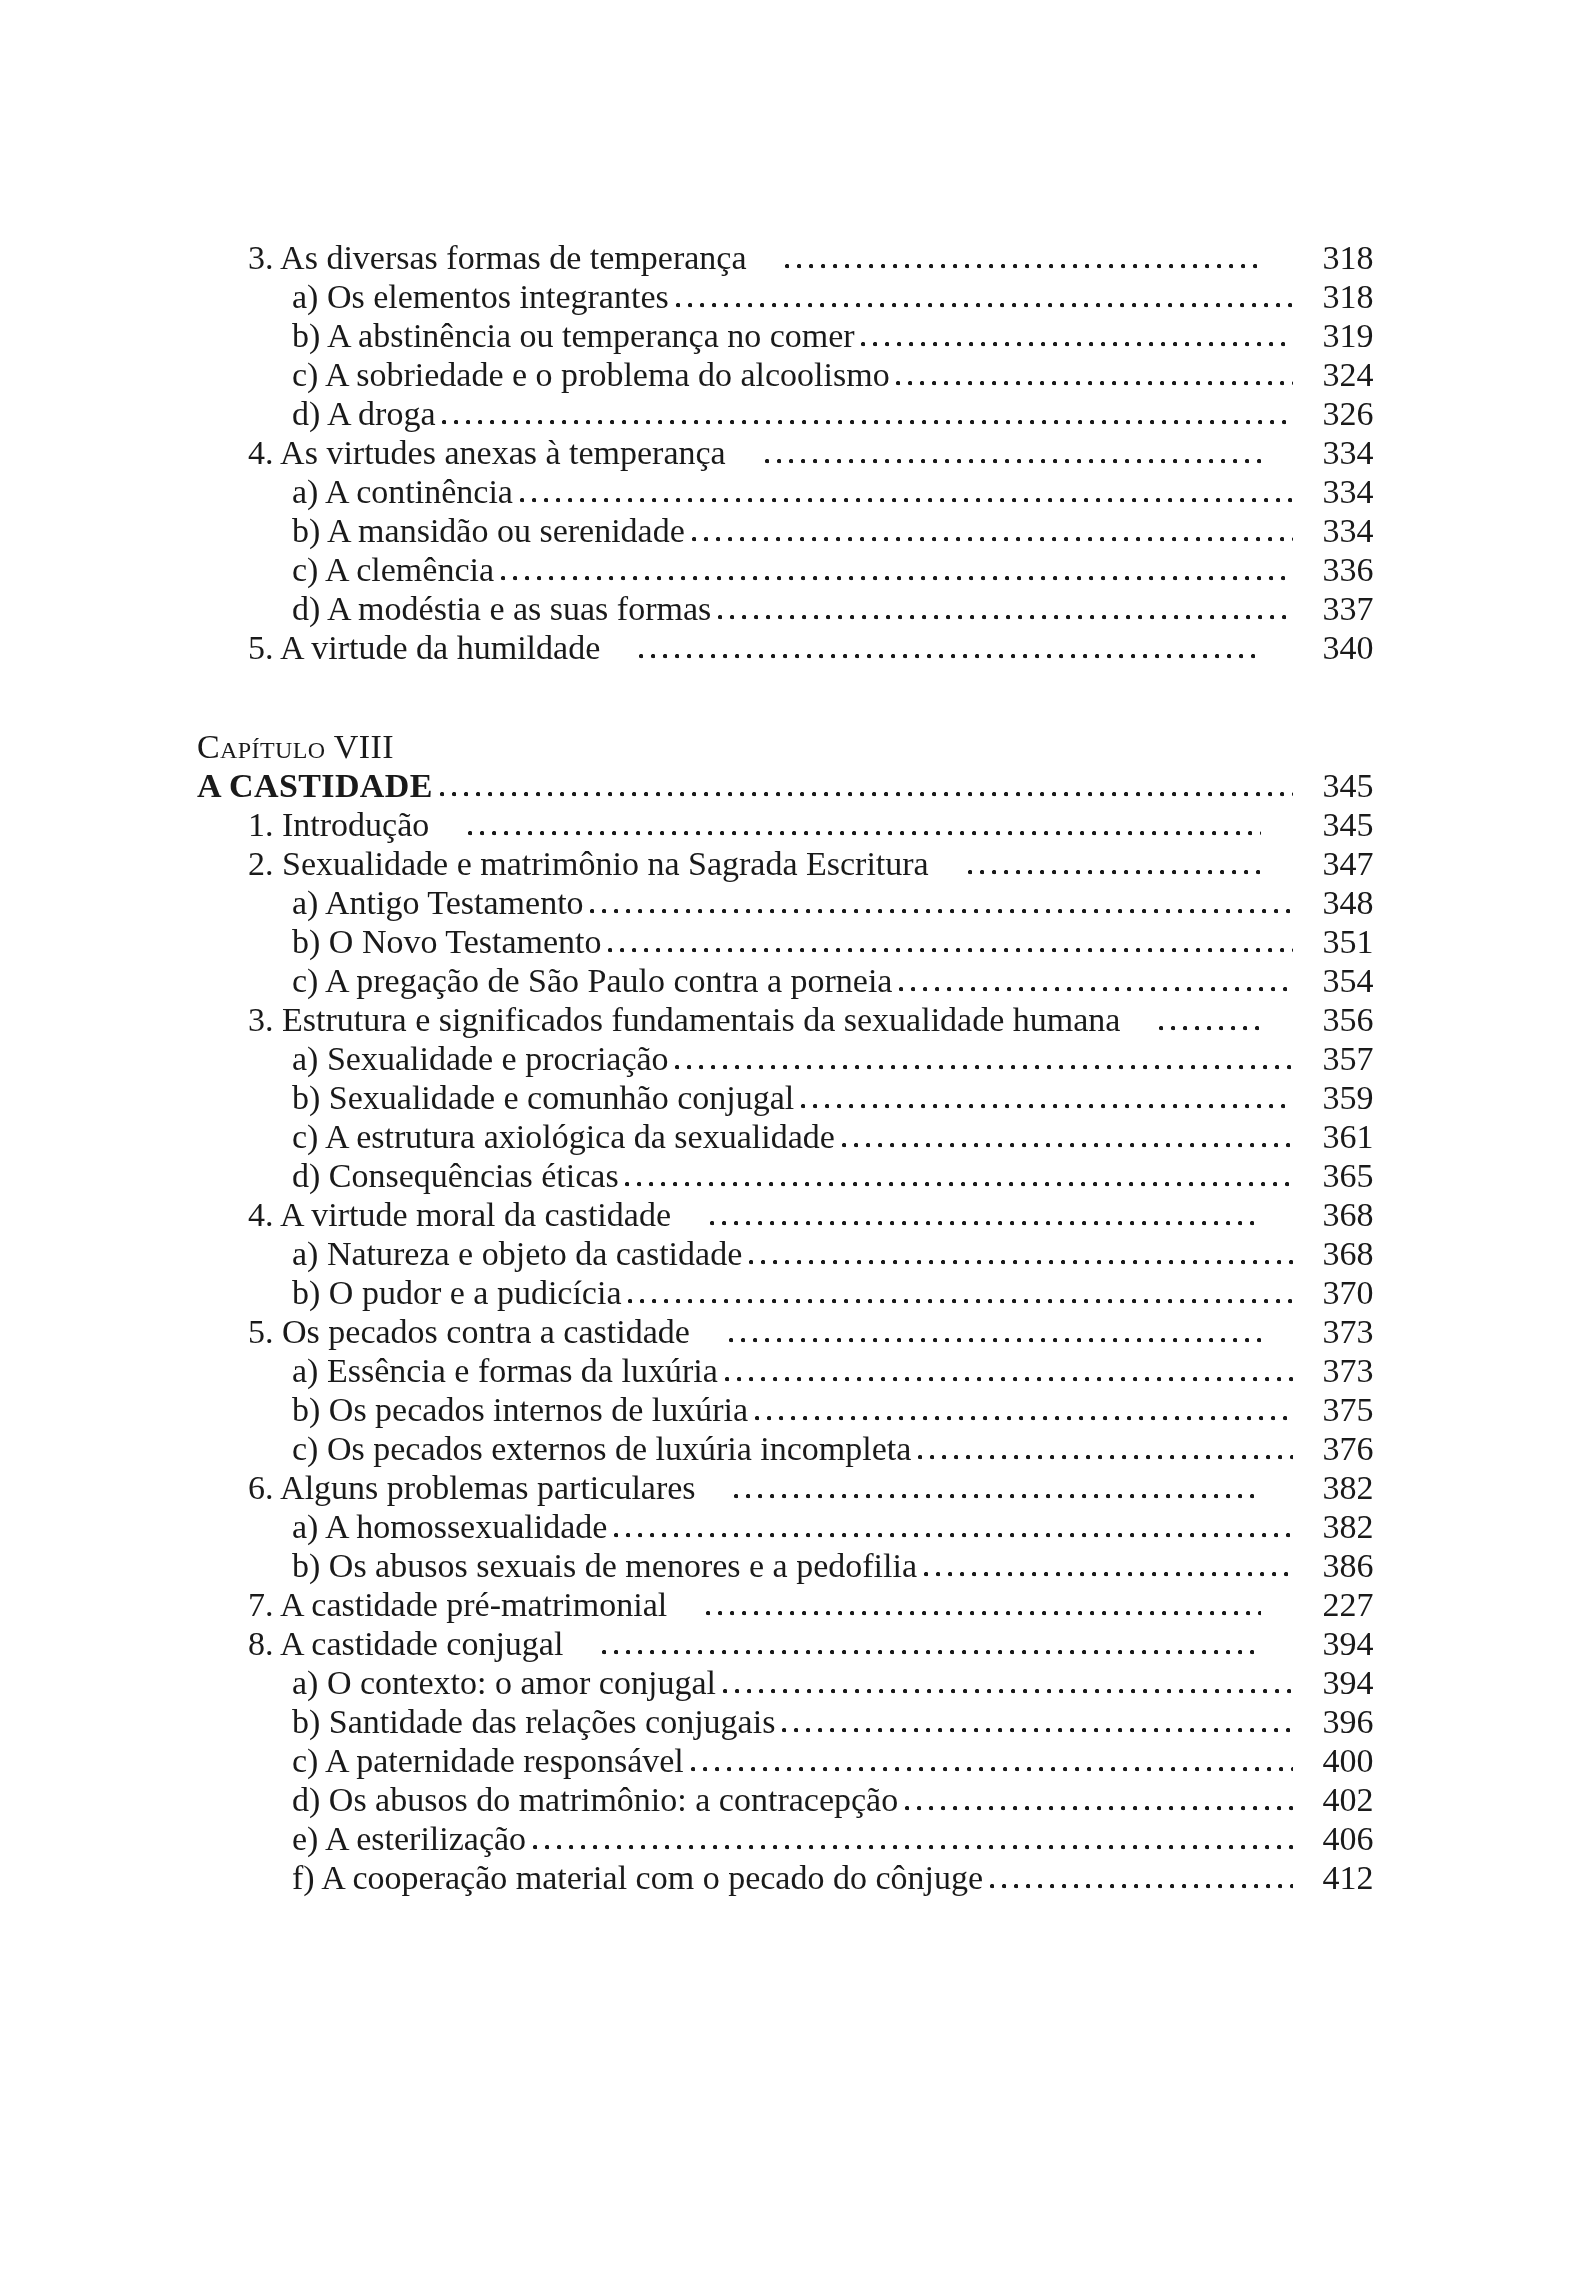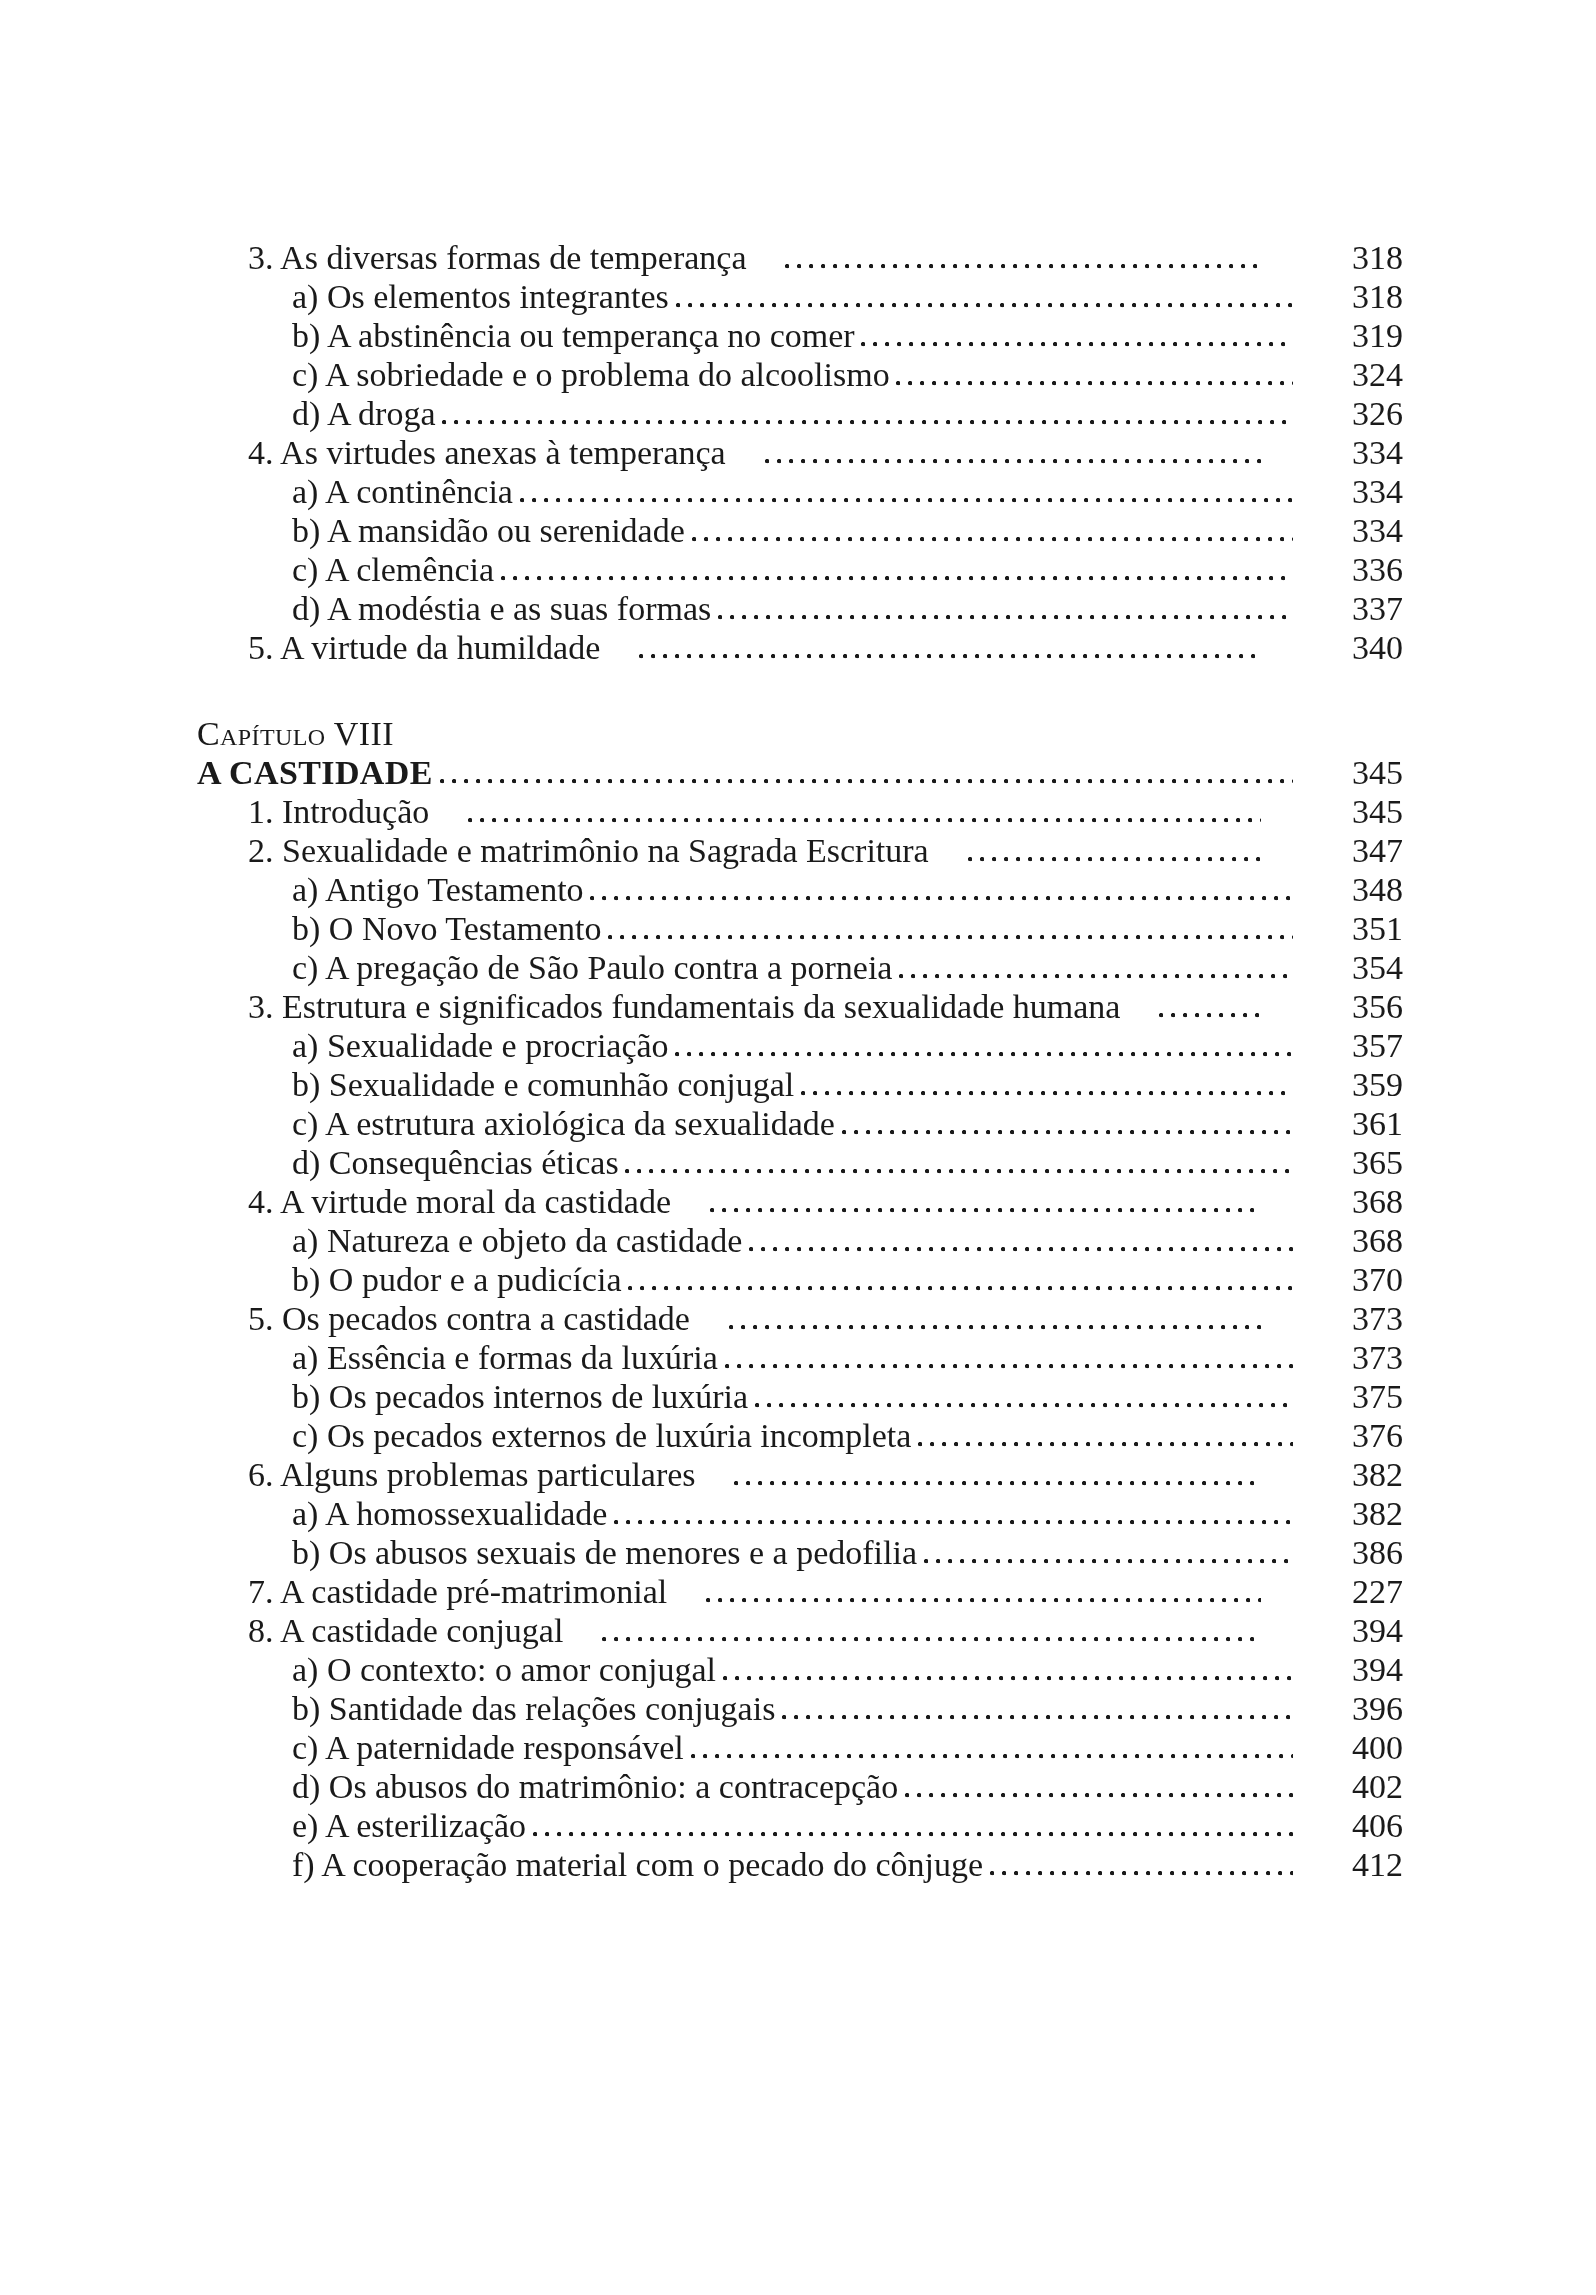--- a/index.html
+++ b/index.html
@@ -36,28 +36,29 @@
     height: 6.8px;
     margin-left: 6.8px;
     background-image: radial-gradient(circle at 2.1px 4px, #1a1a1a 1.9px, transparent 2.4px);
     background-size: 12px 6.8px;
     background-repeat: repeat-x;
     background-position: left bottom;
   }
   .pagenum {
     width: 110px;
     min-width: 110px;
-    text-align: right;
+    text-align: center;
   }
   .chapter-block {
     margin-top: 47px;
   }
   .chapter-label {
     font-variant: small-caps;
     letter-spacing: 0.4px;
+    margin-top: 13px;
   }
   .chapter-title {
     font-weight: bold;
     letter-spacing: 0.4px;
   }
 </style>
 </head>
 <body>
 
 <div class="toc">

